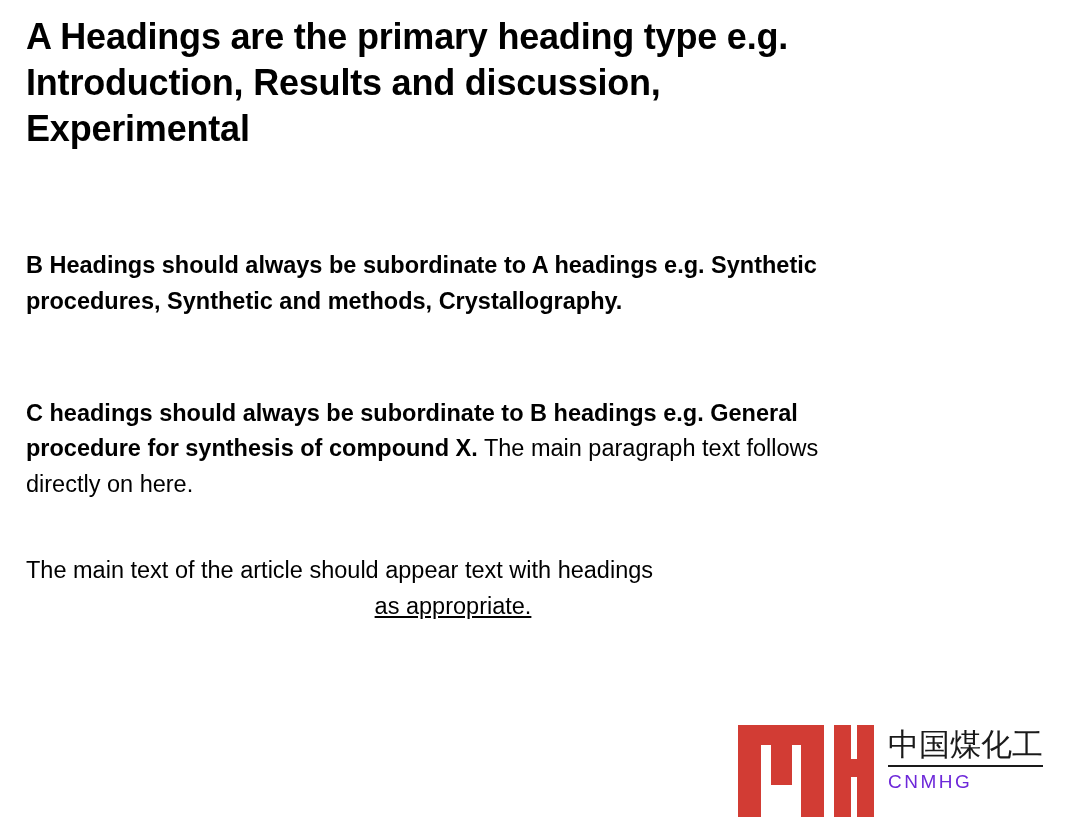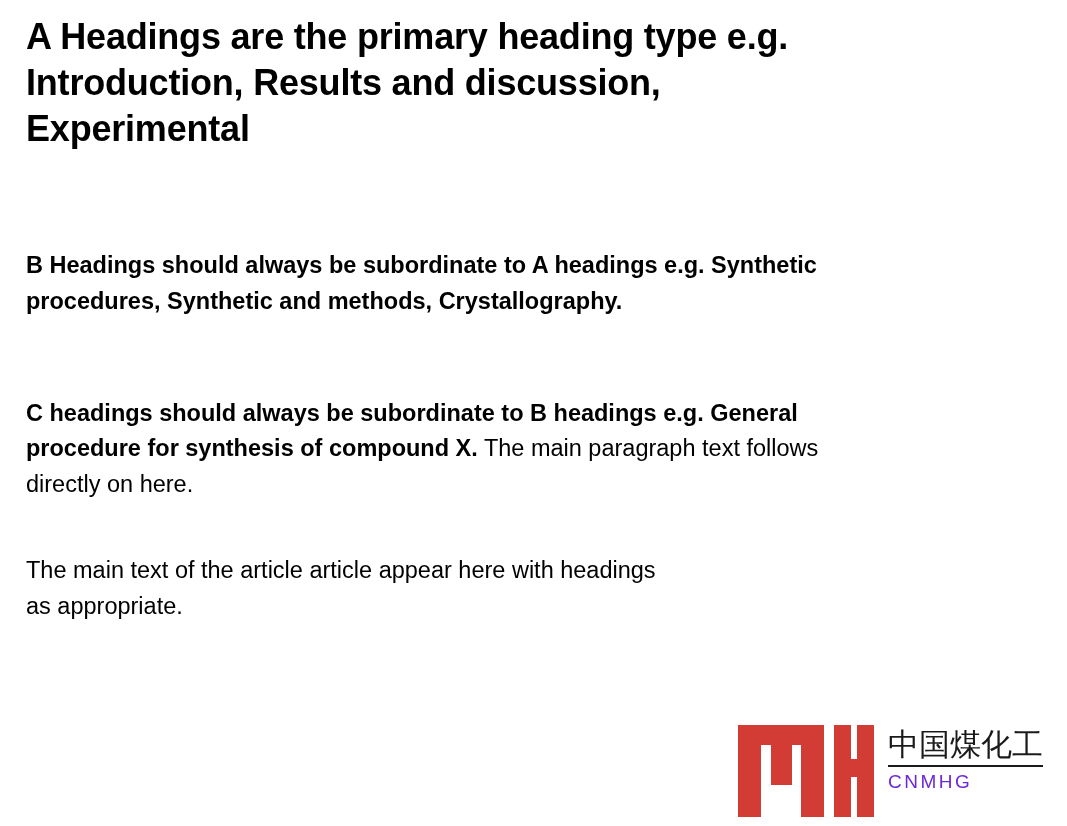--- a/index.html
+++ b/index.html
@@ -49,21 +49,22 @@
   .block-main {
     margin-top: 50px;
     font-size: 23.5px;
     line-height: 1.52;
     max-width: 1010px;
     text-align: justify;
     text-justify: inter-word;
   }
   .block-main .last-line {
     display: block;
-    text-align: left;
+    text-align: center;
+    text-decoration: underline;
   }
   
   .logo {
     position: absolute;
     left: 738px;
     top: 725px;
     width: 306px;
     height: 92px;
     display: flex;
     align-items: flex-start;
@@ -120,21 +121,21 @@
 
   <p class="heading-a">A Headings are the primary heading type e.g. Introduction, Results and discussion, Experimental</p>
 
   <p class="block-b">B Headings should always be subordinate to A headings e.g. Synthetic procedures, Synthetic and methods, Crystallography.</p>
 
   <p class="block-c">
     <span class="bold">C headings should always be subordinate to B headings e.g. General procedure for synthesis of compound X.</span><span> The main paragraph text follows directly on here.</span>
   </p>
 
   <p class="block-main">
-    <span>The main text of the article article appear here with headings</span>
+    <span>The main text of the article should appear text with headings</span>
     <span class="last-line">as appropriate.</span>
   </p>
 
   <div class="logo">
     <div class="logo-mark">
       <i class="lm-bar-top"></i>
       <i class="lm-v1"></i>
       <i class="lm-v2"></i>
       <i class="lm-v3"></i>
       <i class="lh-v1"></i>

